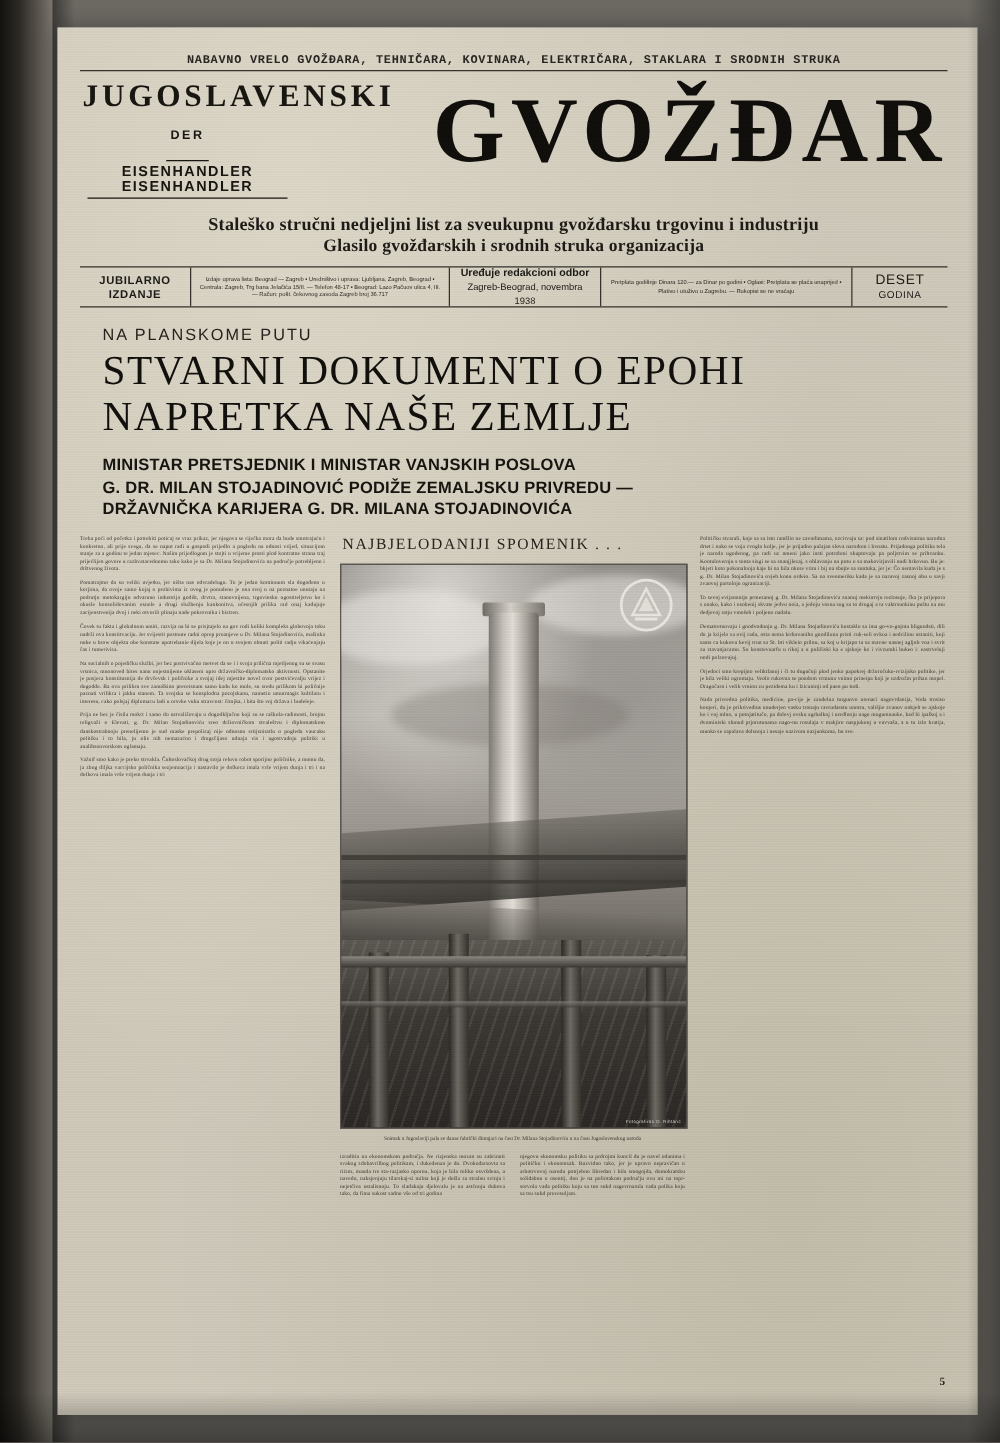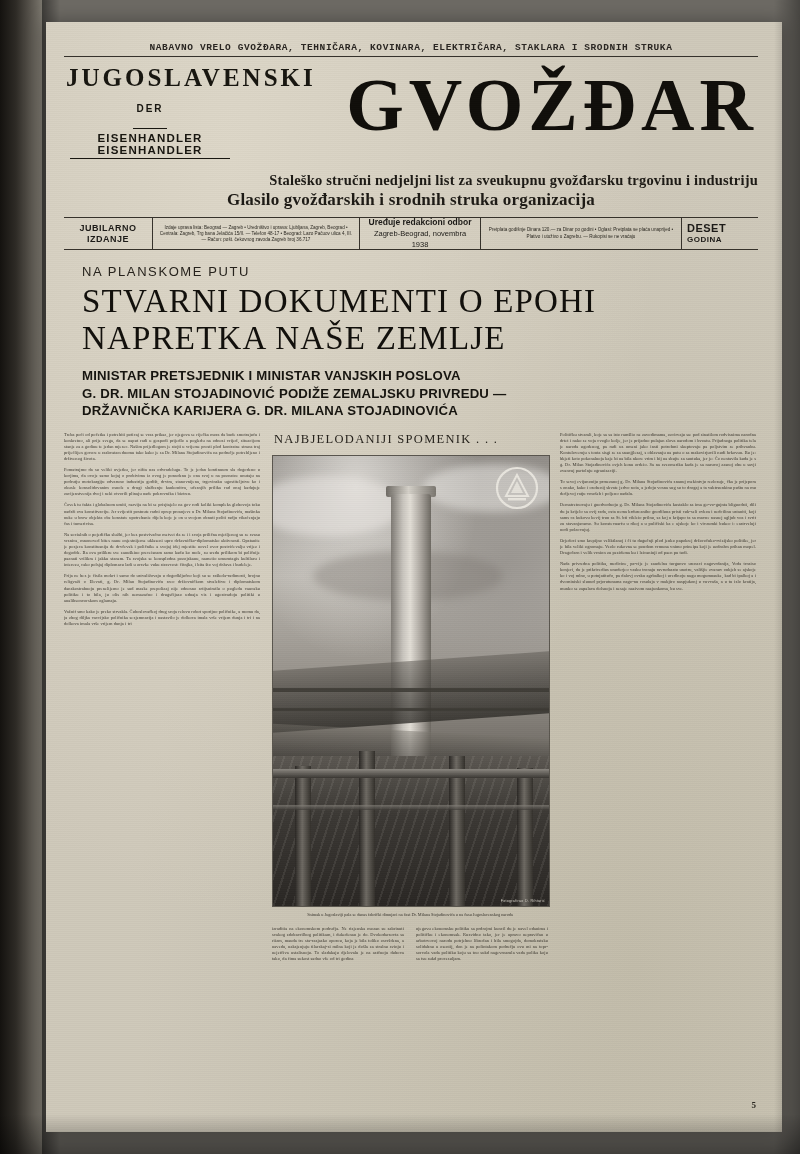--- a/index.html
+++ b/index.html
@@ -144,24 +144,23 @@
   .subtitle1, .subtitle2 {
     text-align: center;
     font-family: "Liberation Serif", serif;
     font-weight: bold;
     color: #1d1a15;
   }
   .subtitle1 {
     font-size: 14.5px;
     margin-top: 2px;
     letter-spacing: 0.2px;
-    text-align: right;
   }
   .subtitle2 {
-    font-size: 17px;
+    font-size: 14px;
     margin-top: 1px;
     letter-spacing: 0.2px;
   }
 
   
   .colophon {
     margin-top: 7px;
     border-top: 1.4px solid #36322b;
     border-bottom: 1.4px solid #36322b;
     height: 31px;
@@ -207,21 +206,22 @@
   .col-sub {
     width: 190px;
     border-right: 1.2px solid #36322b;
     font-size: 4.6px;
     line-height: 6.4px;
     color: #2b2821;
     text-align: center;
   }
   .col-deset {
     width: 66px;
-    font-weight: bold;
+    text-align: center;
+    font-weight: normal;
     font-size: 11px;
     line-height: 12px;
     letter-spacing: 0.5px;
   }
   .col-deset .small {
     font-size: 8px;
     letter-spacing: 0.5px;
   }
 
   

